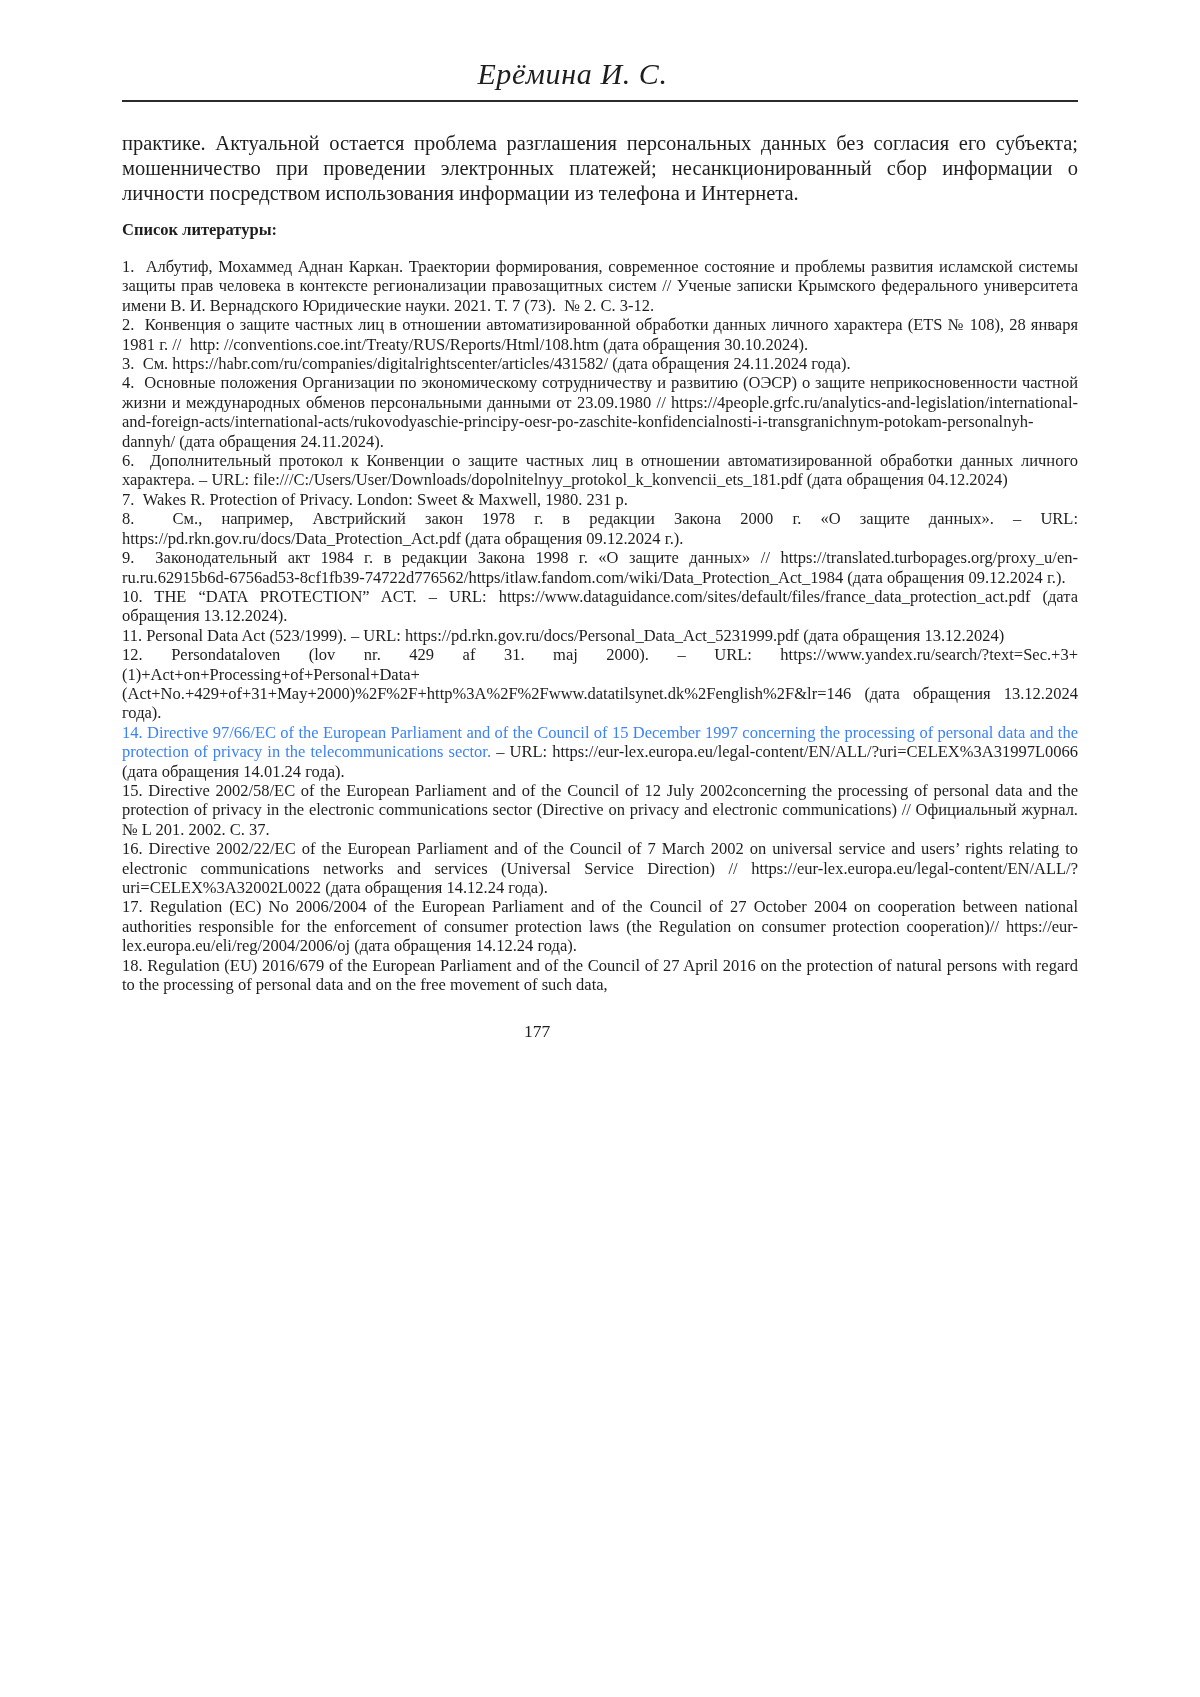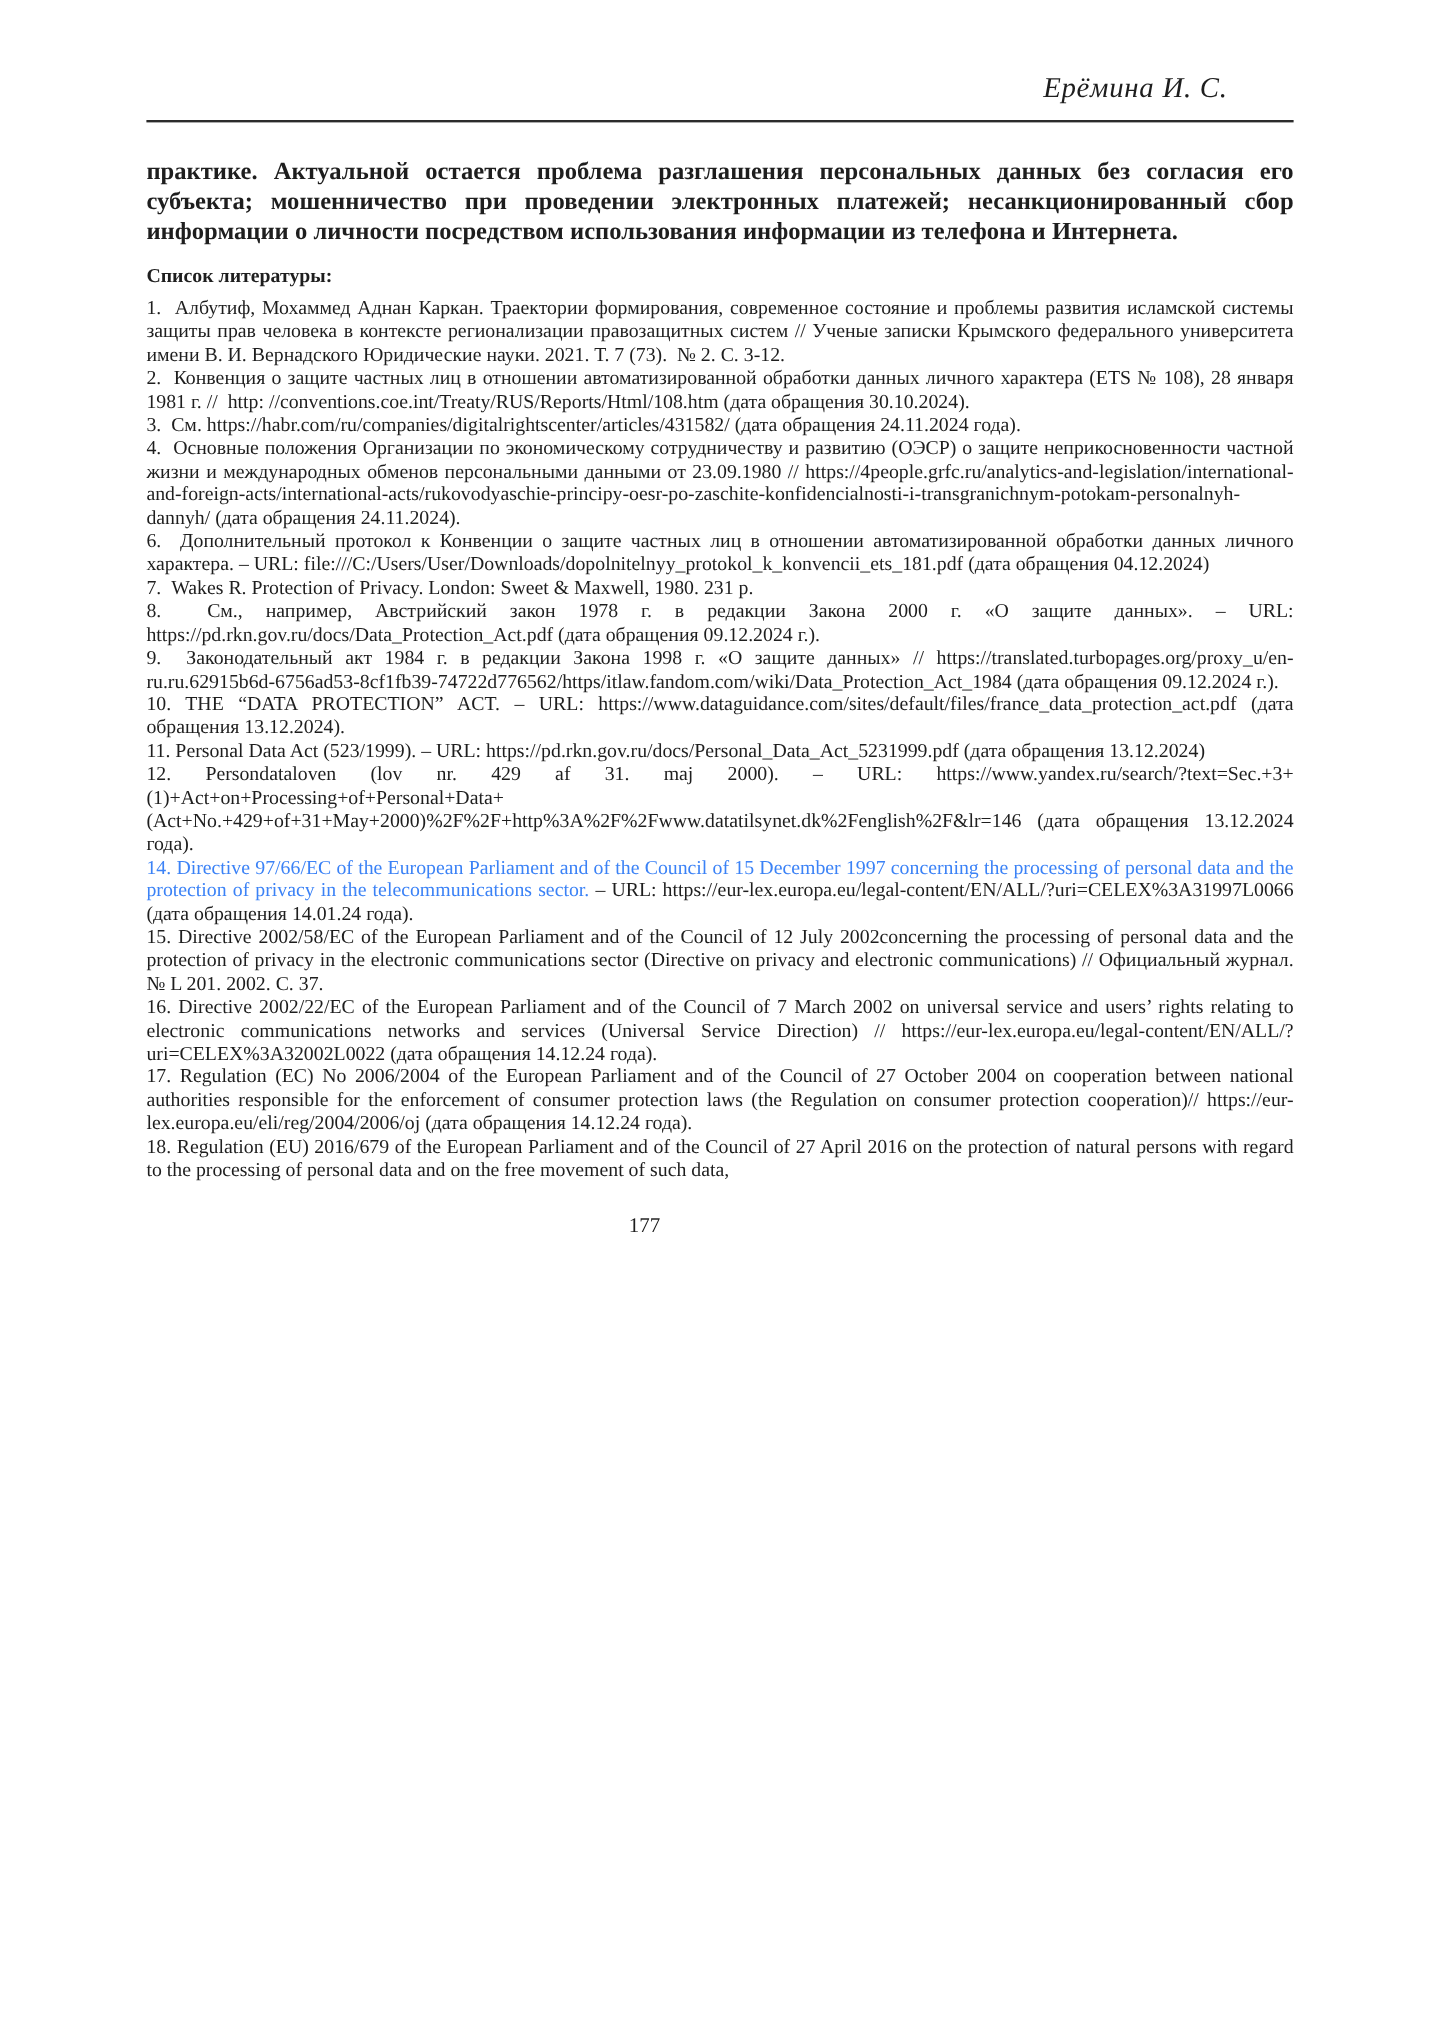--- a/index.html
+++ b/index.html
@@ -14,46 +14,45 @@
   }
   .content {
     position: absolute;
     left: 122px;
     top: 0;
     width: 956px;
   }
   .running-header {
     margin-top: 60px;
     margin-right: 55px;
-    text-align: right;
+    text-align: center;
     font-style: italic;
-    font-size: 24px;
+    font-size: 30px;
     line-height: 28px;
     letter-spacing: 0.6px;
   }
   .header-rule {
     height: 2px;
     background: #2b2b2b;
     margin-top: 12px;
   }
   .intro {
     margin: 29px 0 0 0;
     font-size: 20.5px;
     line-height: 25px;
     text-align: justify;
-    font-weight: bold;
   }
   .refs-heading {
     margin: 14px 55px 0 0;
     text-align: left;
     font-size: 16.5px;
     font-weight: bold;
     line-height: 19px;
   }
-  .refs { margin-top: 8px; }
+  .refs { margin-top: 18px; }
   .ref {
     margin: 0;
     font-size: 16.5px;
     line-height: 19.4px;
     text-align: justify;
     overflow-wrap: break-word;
     word-break: break-word;
   }
   .muted { color: #3b82f6; }
   .page-number {

